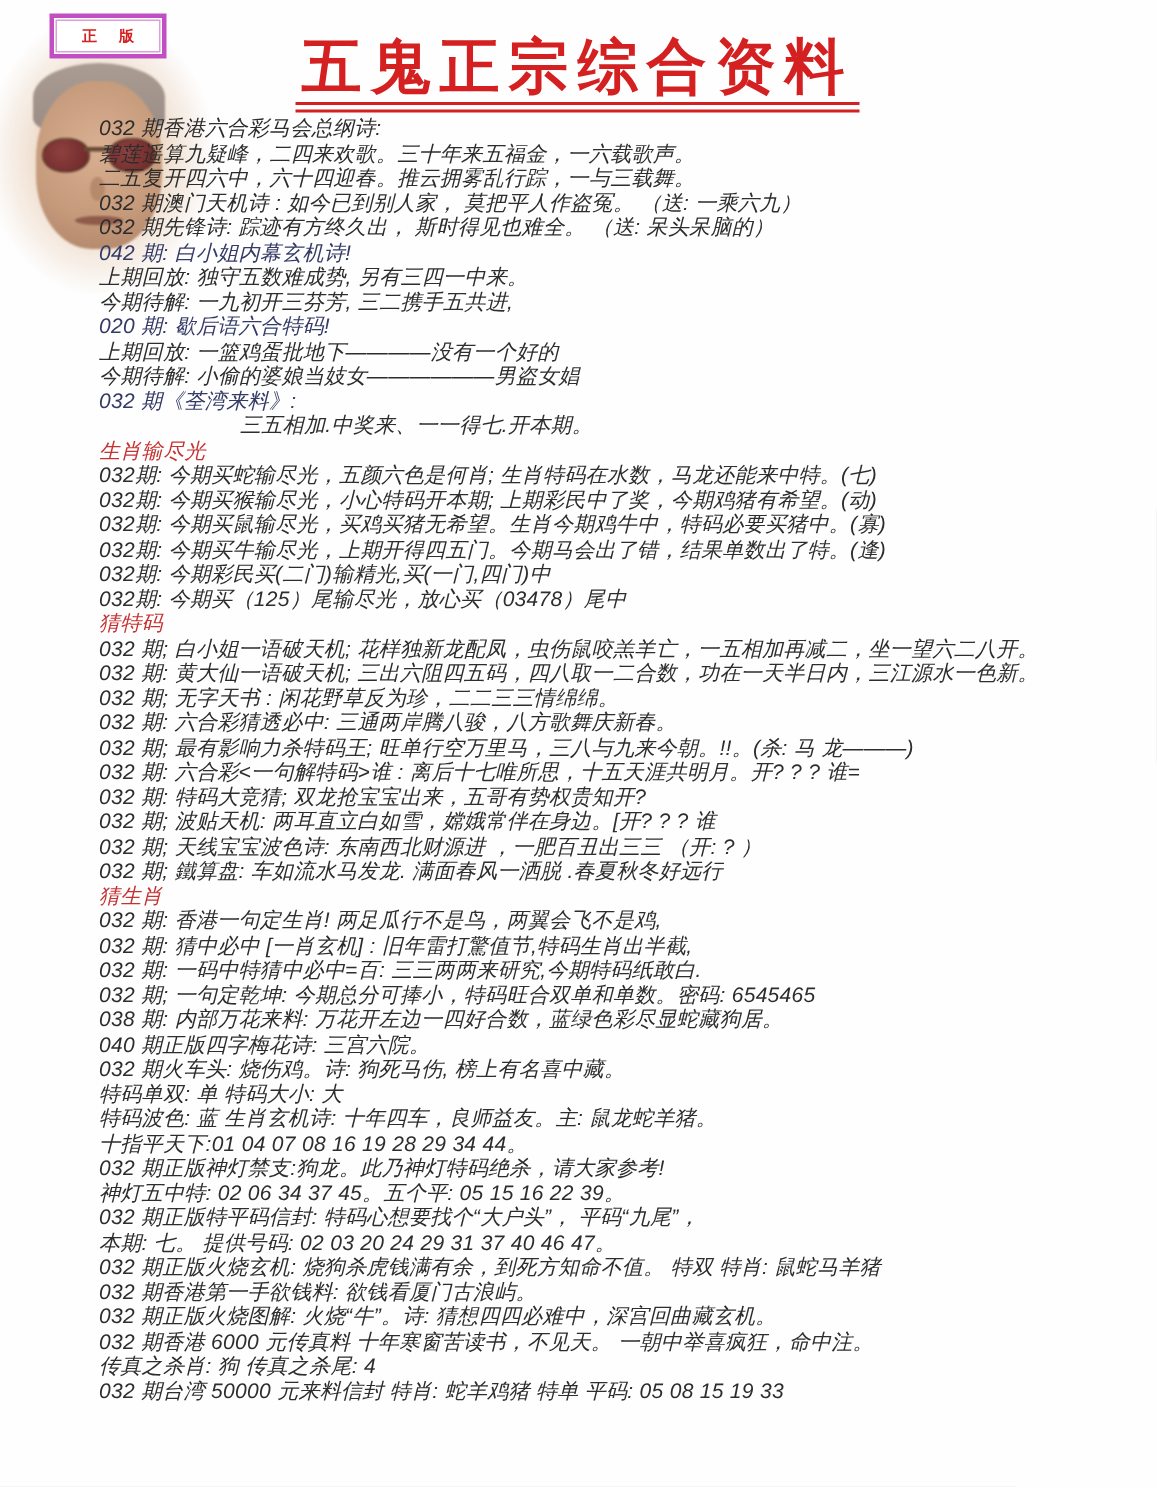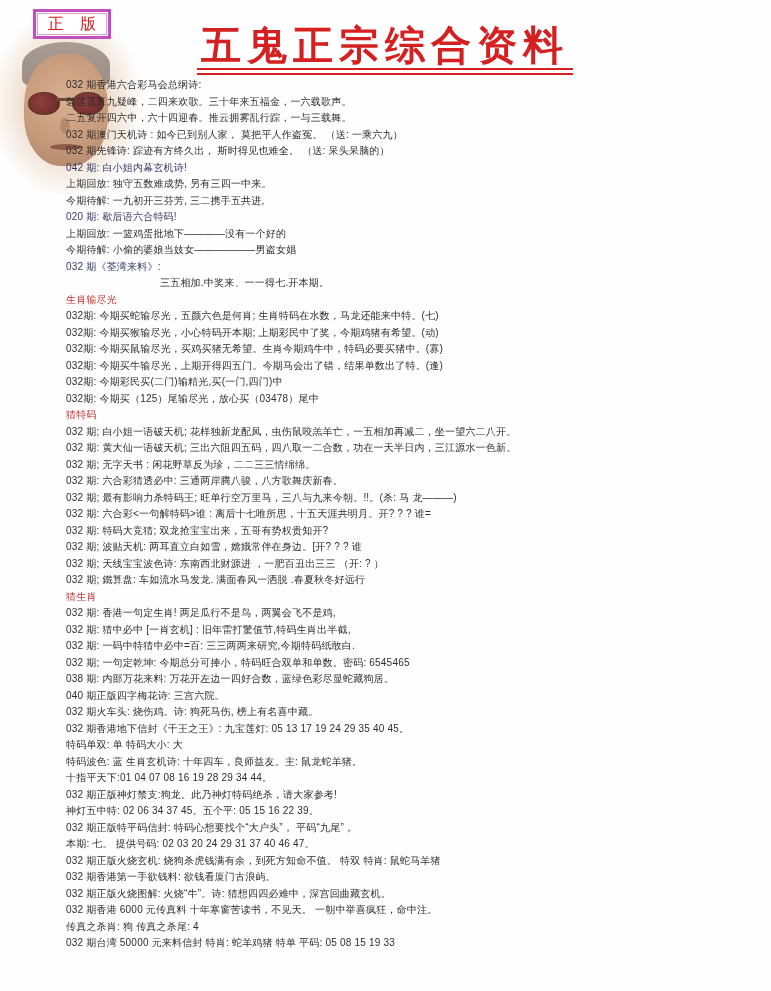--- a/index.html
+++ b/index.html
@@ -17,21 +17,21 @@
     position:absolute;left:33px;top:9px;
     width:72px;height:24px;
     border:3px solid var(--badge-border,#c24fc2);
     box-shadow:inset 0 0 0 1px #fff, inset 0 0 0 2px #dc9ddc;
     display:flex;align-items:center;justify-content:center;
     background:#fff;
     z-index:3;
   }
   .badge span{
     color:var(--title-red,#d42020);
-    font-size:16px;font-weight:normal;letter-spacing:6px;
+    font-size:10px;font-weight:bold;letter-spacing:6px;
     padding-left:6px; 
   }
   
   .avatar{
     position:absolute;left:-8px;top:18px;width:150px;height:178px;
     background:radial-gradient(ellipse at 50% 48%, #f2ded0 0%, #eedccb 38%, rgba(255,255,255,0) 72%);
     filter:blur(0.6px);
     z-index:1;
   }
   .avatar .hair{
@@ -77,24 +77,25 @@
     padding:0 4px 2px 4px;
     white-space:nowrap;
   }
   
   .content{
     position:absolute;left:66px;top:77px;right:6px;
     z-index:2;
   }
   .line{
     height:16.5px;line-height:16.5px;
-    font-size:10px;
+    font-size:14px;
     color:var(--body-text,#2d2d2d);
     white-space:nowrap;
     letter-spacing:0.2px;
+    font-style:italic;
   }
   .line.red{color:var(--heading-red,#c53232);}
   .line.blue{color:var(--special-blue,#333a66);}
   .line.indent{padding-left:94px;}
 </style>
 </head>
 <body>
 
 <div class="page">
 
@@ -149,21 +150,20 @@
       <div class="line">032 期; 天线宝宝波色诗: 东南西北财源进 ，一肥百丑出三三 （开: ? ）</div>
       <div class="line">032 期; 鐵算盘: 车如流水马发龙. 满面春风一洒脱 .春夏秋冬好远行</div>
       <div class="line red">猜生肖</div>
       <div class="line">032 期: 香港一句定生肖! 两足瓜行不是鸟，两翼会飞不是鸡,</div>
       <div class="line">032 期: 猜中必中 [一肖玄机] : 旧年雷打驚值节,特码生肖出半截,</div>
       <div class="line">032 期: 一码中特猜中必中=百: 三三两两来研究,今期特码纸敢白.</div>
       <div class="line">032 期; 一句定乾坤: 今期总分可捧小，特码旺合双单和单数。密码: 6545465</div>
       <div class="line">038 期: 内部万花来料: 万花开左边一四好合数，蓝绿色彩尽显蛇藏狗居。</div>
       <div class="line">040 期正版四字梅花诗: 三宫六院。</div>
       <div class="line">032 期火车头: 烧伤鸡。诗: 狗死马伤, 榜上有名喜中藏。</div>
-      <div class="line">032 期香港地下信封《千王之王》: 九宝莲灯: 05 13 17 19 24 29 35 40 45。</div>
       <div class="line">特码单双: 单  特码大小: 大</div>
       <div class="line">特码波色: 蓝  生肖玄机诗: 十年四车，良师益友。主: 鼠龙蛇羊猪。</div>
       <div class="line">十指平天下:01 04 07 08 16 19 28 29 34 44。</div>
       <div class="line">032 期正版神灯禁支:狗龙。此乃神灯特码绝杀，请大家参考!</div>
       <div class="line">神灯五中特: 02 06 34 37 45。五个平: 05 15 16 22 39。</div>
       <div class="line">032 期正版特平码信封:  特码心想要找个“大户头”， 平码“九尾”，</div>
       <div class="line">本期: 七。 提供号码: 02 03 20 24 29 31 37 40 46 47。</div>
       <div class="line">032 期正版火烧玄机:  烧狗杀虎钱满有余，到死方知命不值。 特双 特肖: 鼠蛇马羊猪</div>
       <div class="line">032 期香港第一手欲钱料: 欲钱看厦门古浪屿。</div>
       <div class="line">032 期正版火烧图解: 火烧“牛”。诗: 猜想四四必难中，深宫回曲藏玄机。</div>

